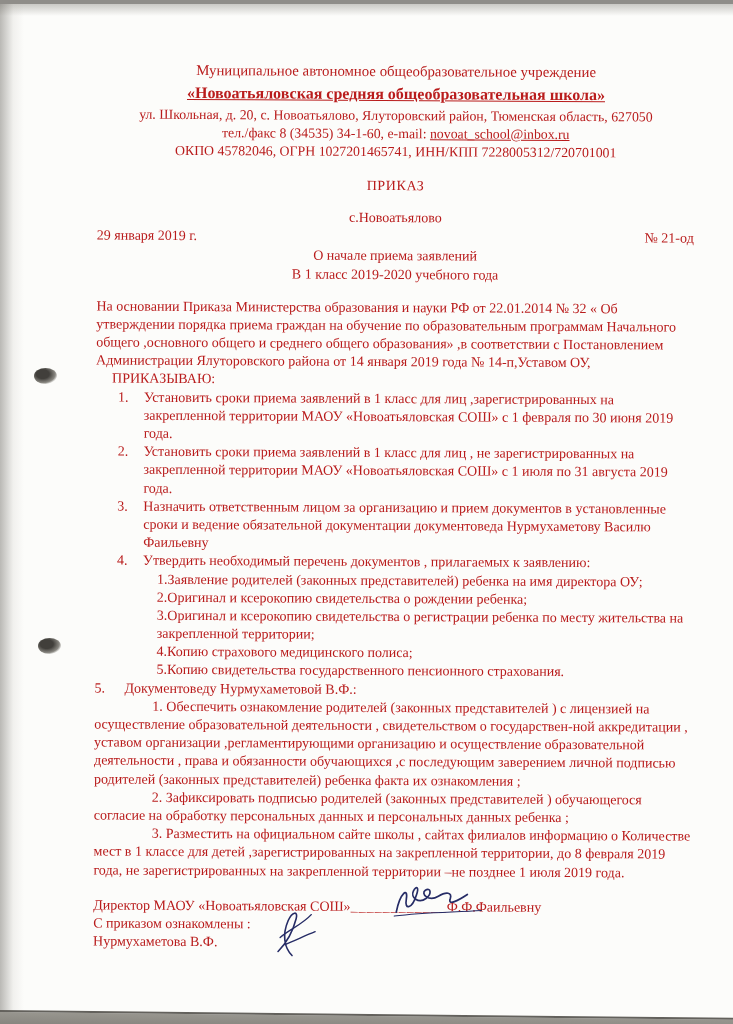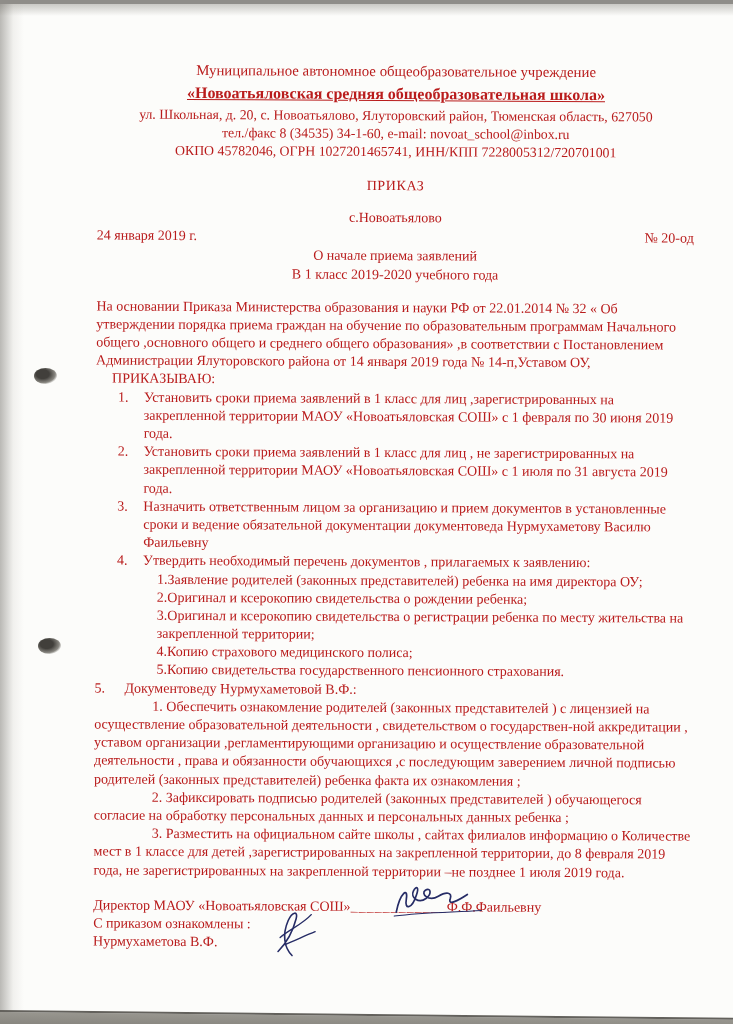--- a/index.html
+++ b/index.html
@@ -23,21 +23,21 @@
 
   .content {
     position:absolute; left:0; top:0; width:733px; box-sizing:border-box;
     padding:56px 38px 0 98px; font-size:14px; line-height:1.3;
     transform:rotate(0.3deg); transform-origin:top left;
   }
   .header { text-align:center; }
   .org-type { font-size:14.8px; }
   .org-name { font-size:16px; font-weight:bold; text-decoration:underline; margin:3px 0 2px; }
   .addr { font-size:13.8px; }
-  .email { }
+  .email { text-decoration:underline; }
   .doc-title { text-align:center; margin-top:16px; letter-spacing:0.6px; }
   .place { text-align:center; margin-top:14px; }
   .date-row { display:flex; justify-content:space-between; margin-top:1px; }
   .subject { text-align:center; margin-top:1px; }
   .preamble { margin-top:15px; }
   .resolve { margin-left:16px; }
   .item { display:flex; margin-left:22px; }
   .item .inum { flex:none; width:26px; }
   .item .itext { flex:1; }
   .item5 { display:flex; margin-left:0; }
@@ -64,22 +64,22 @@
       <div class="org-type">Муниципальное автономное общеобразовательное учреждение</div>
       <div class="org-name">«Новоатьяловская средняя общеобразовательная школа»</div>
       <div class="addr">ул. Школьная, д. 20, с. Новоатьялово, Ялуторовский район, Тюменская область, 627050</div>
       <div class="addr"><span>тел./факс 8 (34535) 34-1-60,  e-mail: </span><span class="email">novoat_school@inbox.ru</span></div>
       <div class="addr">ОКПО 45782046, ОГРН 1027201465741, ИНН/КПП 7228005312/720701001</div>
     </div>
 
     <div class="doc-title">ПРИКАЗ</div>
     <div class="place">с.Новоатьялово</div>
     <div class="date-row">
-      <span>24 января 2019 г.</span>
-      <span>№ 20-од</span>
+      <span>29 января 2019 г.</span>
+      <span>№ 21-од</span>
     </div>
     <div class="subject">
       <div>О начале приема заявлений</div>
       <div>В 1 класс 2019-2020 учебного года</div>
     </div>
 
     <div class="preamble">На основании Приказа Министерства образования и науки РФ от 22.01.2014 № 32 « Об утверждении порядка приема граждан на обучение по образовательным программам Начального общего ,основного общего и среднего общего образования» ,в соответствии с Постановлением Администрации Ялуторовского района от 14 января 2019 года № 14-п,Уставом ОУ,</div>
     <div class="resolve">ПРИКАЗЫВАЮ:</div>
 
     <div class="item">

